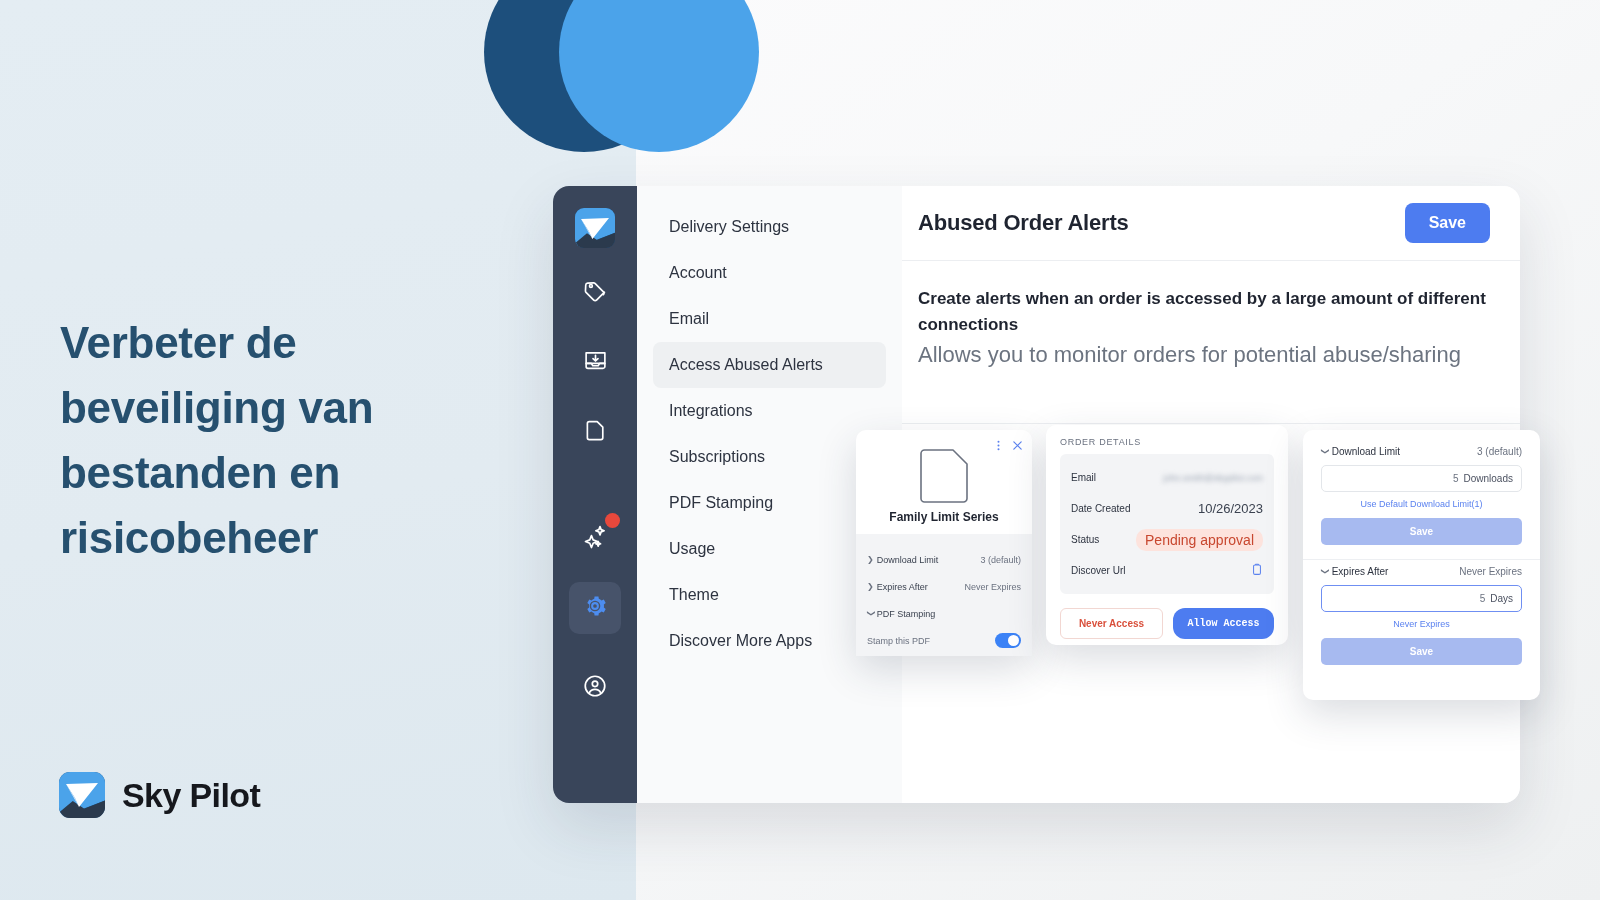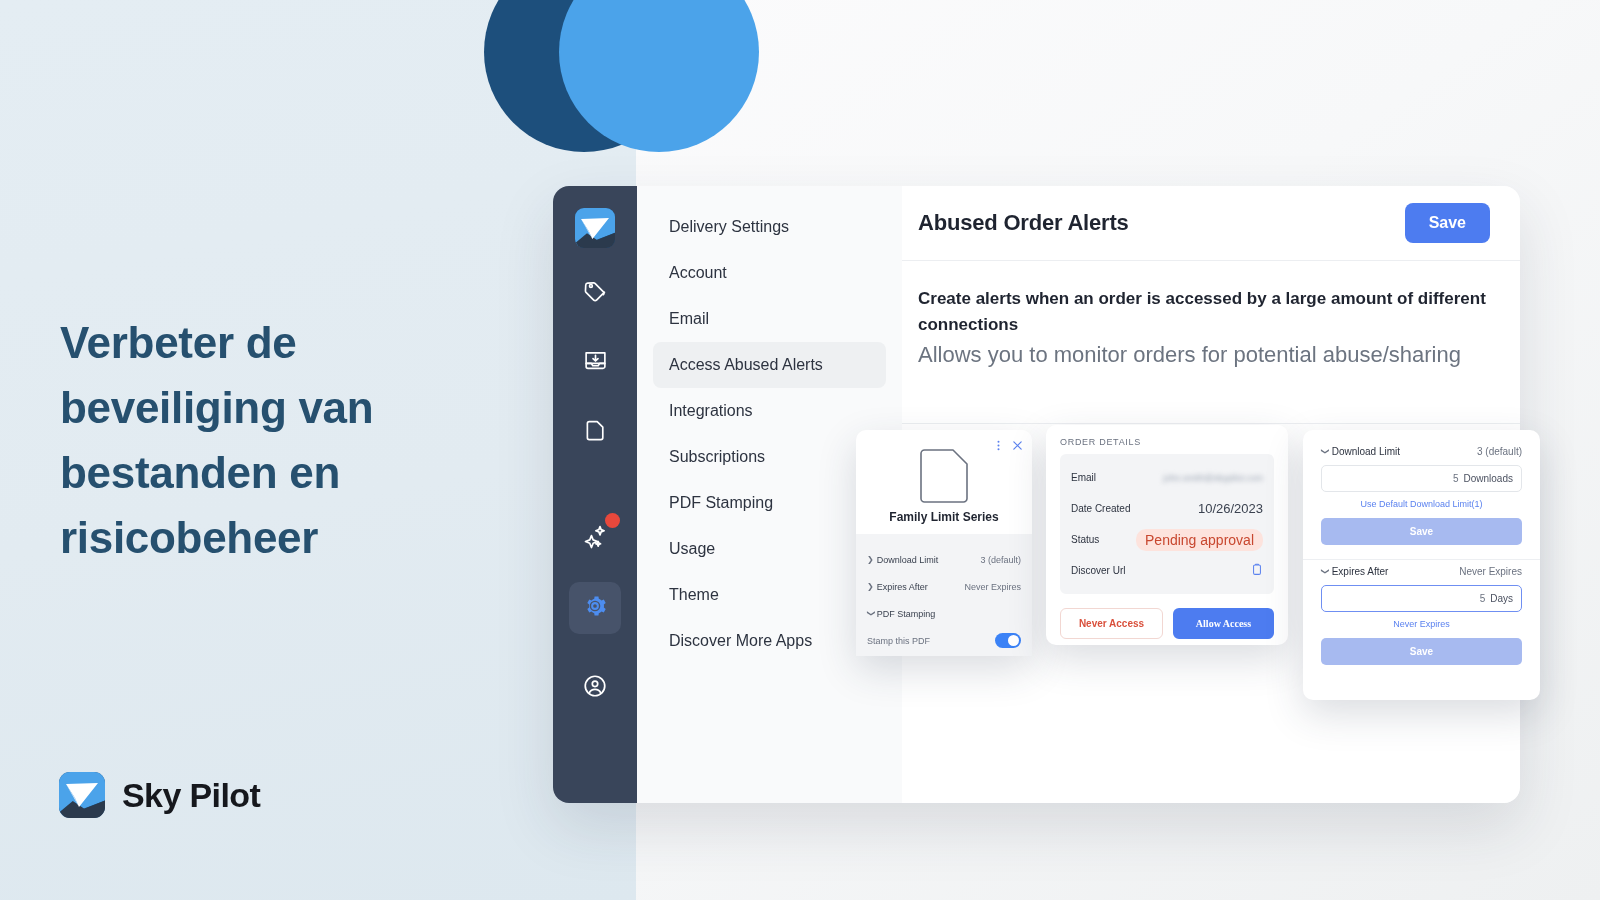--- a/index.html
+++ b/index.html
@@ -169,22 +169,22 @@
     border-radius: 10px; padding: 3px 9px;
   }
   #order-actions { display: flex; gap: 10px; margin-top: 14px; }
   .btn-outline-danger {
     flex: 1 1 0; border: 1px solid #f2d7d2; background: #fff; color: #d9503c;
     font-size: 10px; font-weight: 700; border-radius: 6px; padding: 9px 0;
     cursor: pointer; font-family: inherit;
   }
   .btn-primary {
     flex: 1 1 0; border: none; background: #4d7cf0; color: #fff;
-    font-size: 10px; font-weight: 700; border-radius: 6px; padding: 9px 0;
-    cursor: pointer; font-family: Liberation Serif, serif;
+    font-size: 10px; font-weight: 700; border-radius: 12px; padding: 9px 0;
+    cursor: pointer; font-family: Liberation Mono, monospace;
   }
 
   
   #limits-card { left: 1303px; top: 430px; width: 237px; height: 270px; padding: 10px 0; }
   .limit-section { padding: 6px 18px 10px 18px; }
   #limits-divider { height: 1px; background: #edeff2; margin: 4px 0 0 0; }
   .limit-head {
     display: flex; align-items: center; justify-content: space-between;
     font-size: 10px; color: #2d3340; margin-bottom: 8px;
   }

